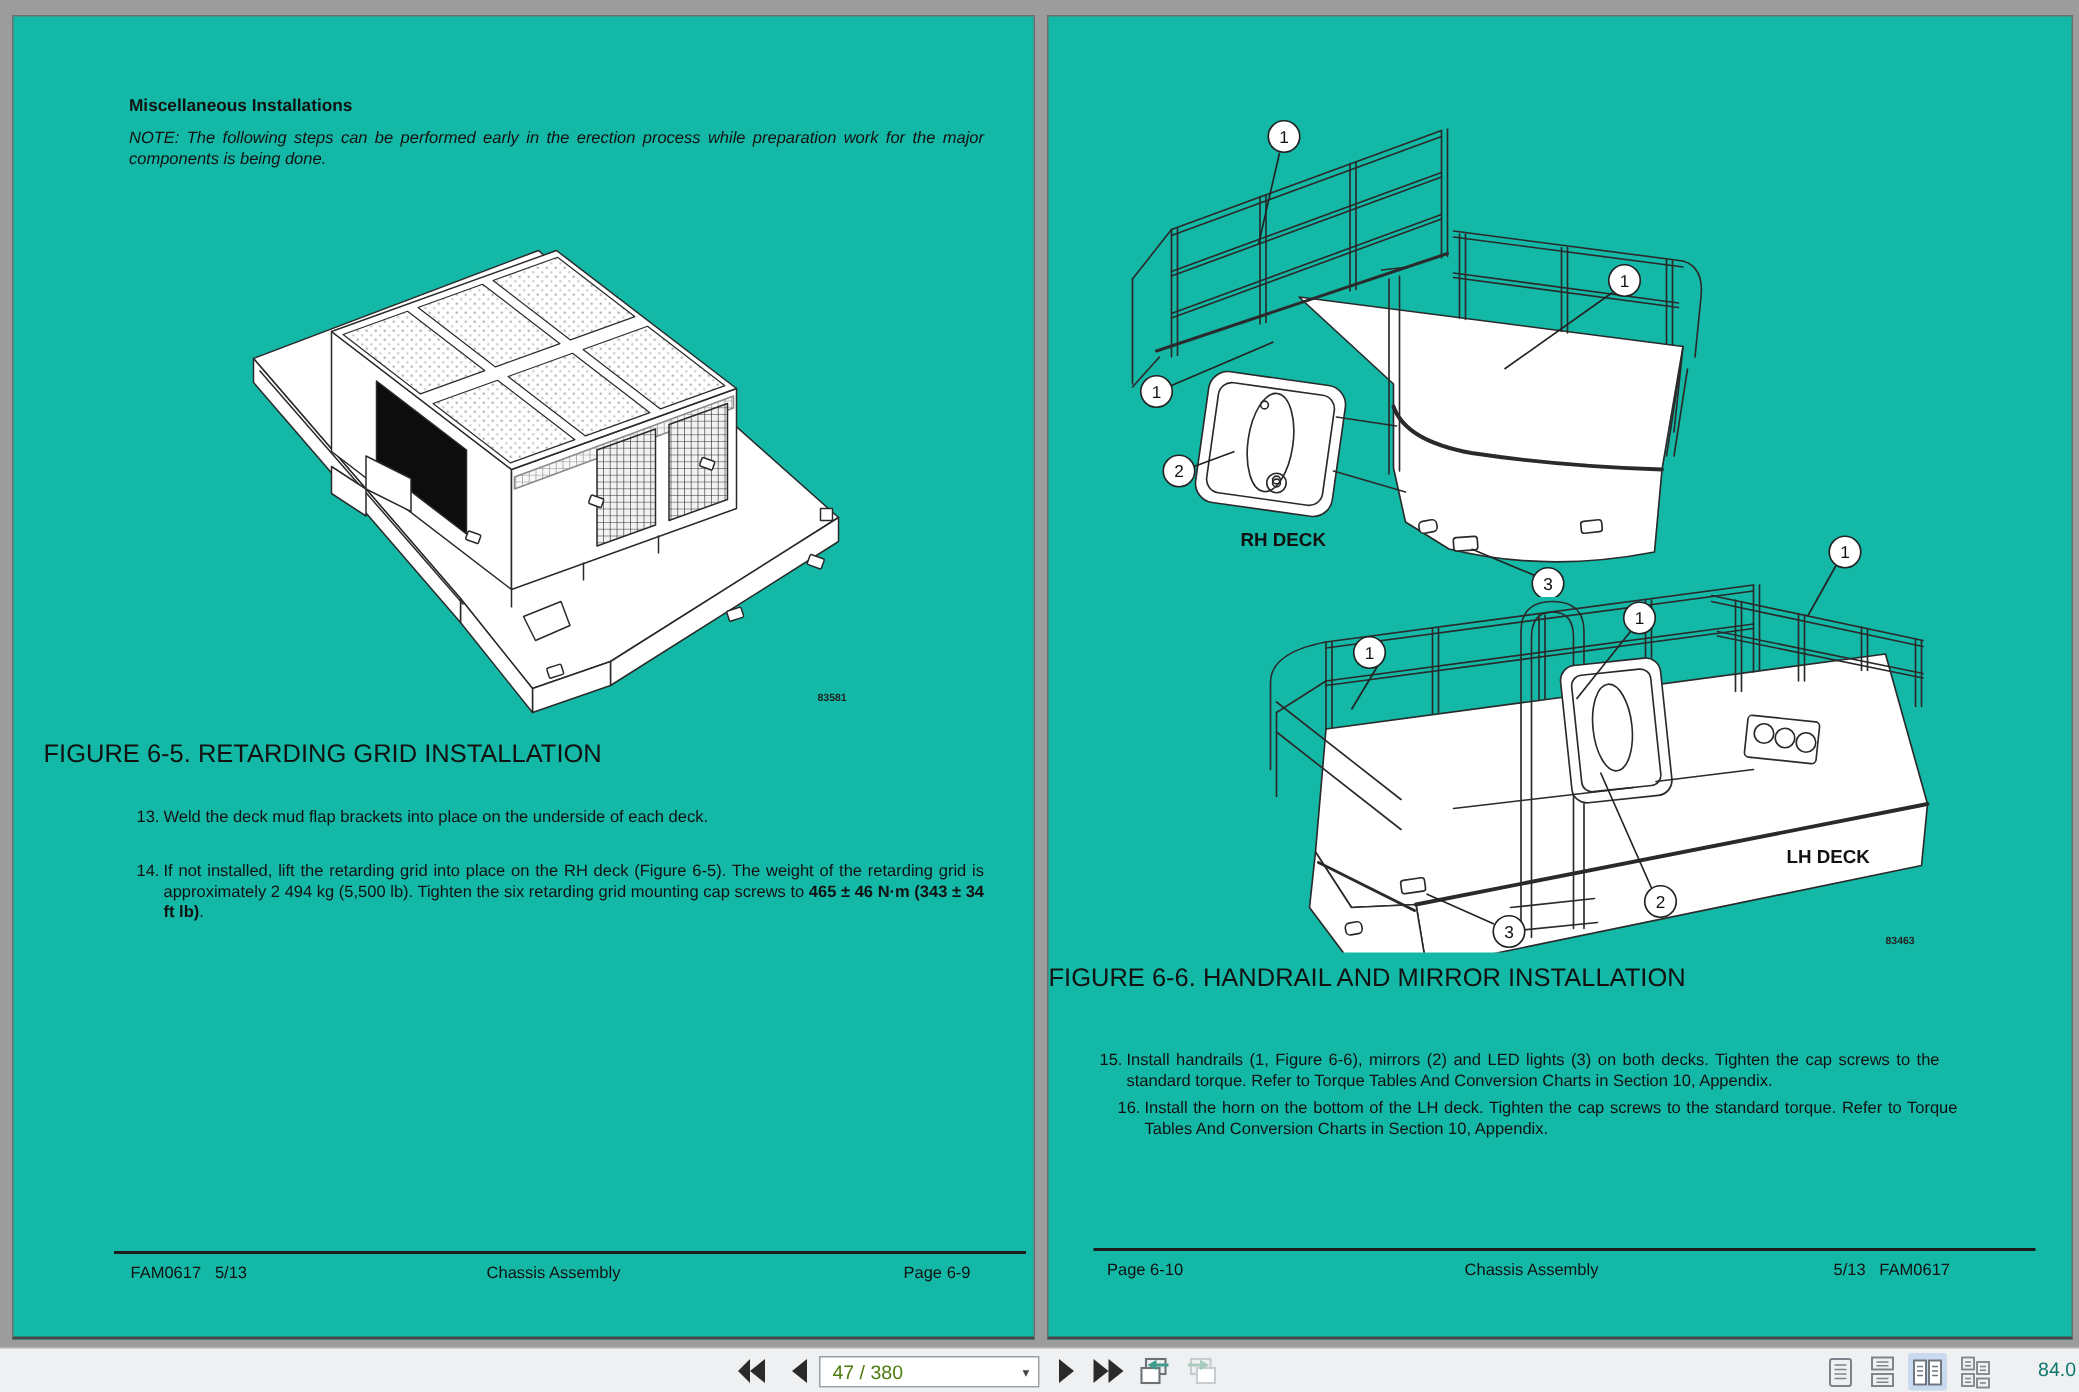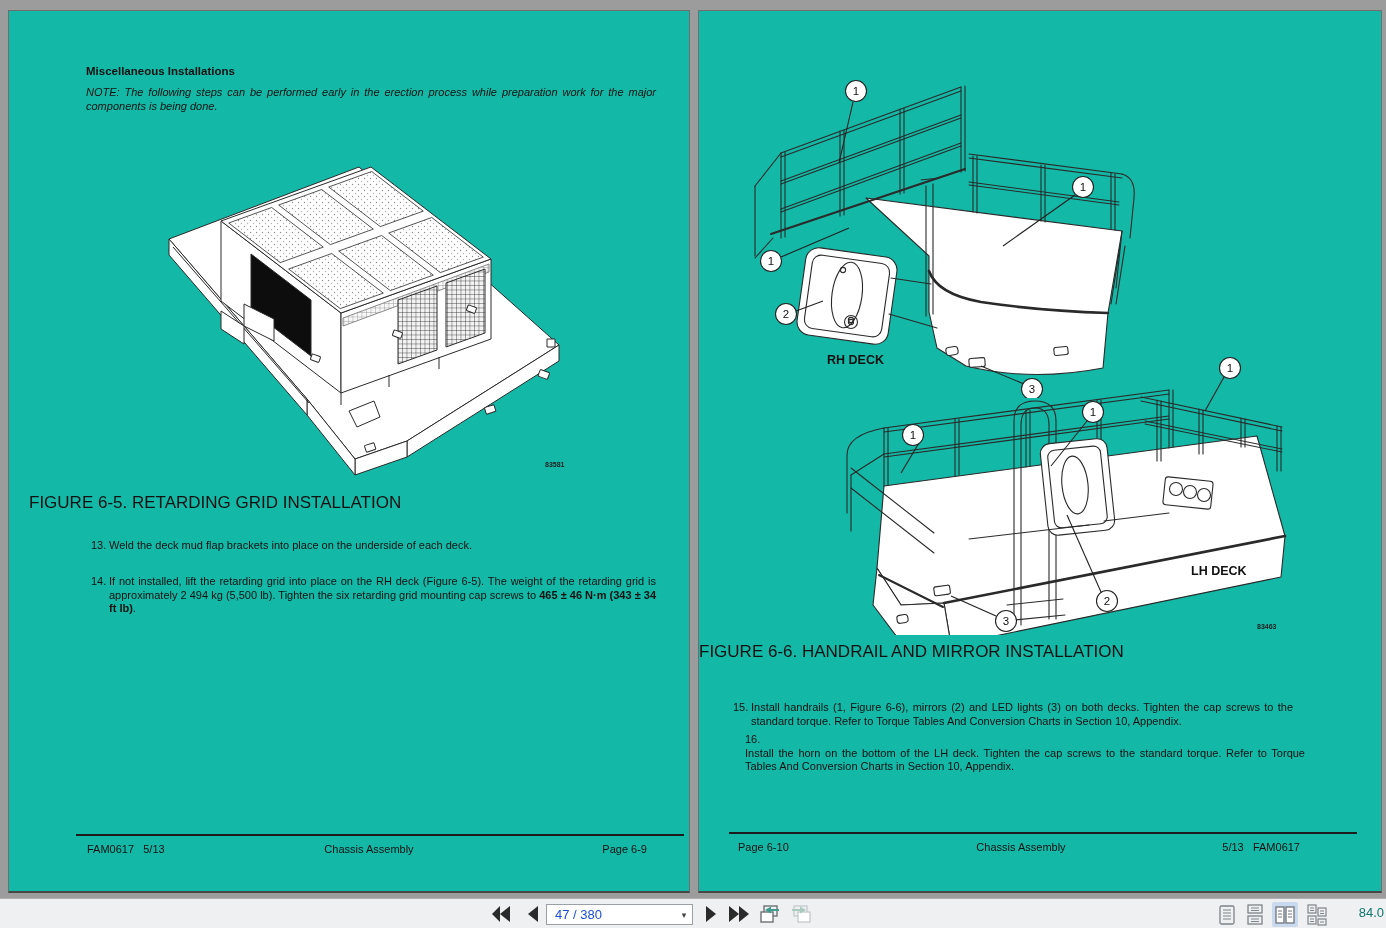--- a/index.html
+++ b/index.html
@@ -22,21 +22,21 @@
   .fc { transform:translateX(-50%); }
   svg text { font-family:"Liberation Sans", sans-serif; }
   .fig { position:absolute; }
   
   #toolbar { position:absolute; left:0; top:898px; width:1386px; height:30px;
              background:#eff0f1; border-top:1px solid #b0b0b0; }
   .tbtn { position:absolute; top:4px; width:24px; height:22px; display:flex;
           align-items:center; justify-content:center; cursor:default; }
   #pagebox { position:absolute; left:546px; top:5px; width:147px; height:21px;
              background:#ffffff; border:1px solid #9aa0a6; display:flex; align-items:center; }
-  #pagebox .pval { font-size:13px; color:#1d4ed8; padding-left:8px; flex:1; }
+  #pagebox .pval { font-size:13px; color:#4d7c0f; padding-left:8px; flex:1; }
   #pagebox .caret { width:16px; text-align:center; font-size:9px; color:#444; }
   .laybtn { position:absolute; top:3px; width:26px; height:25px; display:flex;
             align-items:center; justify-content:center; border-radius:2px; }
   .laybtn.active { background:#c9d9ee; }
   #zoomlvl { position:absolute; right:2px; top:6px; font-size:13px; color:#0f766e; }
 </style>
 </head>
 <body>
 
 <div id="canvas">
@@ -296,21 +296,21 @@
       <text x="352" y="222" font-size="12.5" font-weight="bold" fill="#111">LH DECK</text>
       <text x="418" y="276" font-size="7" font-weight="bold" fill="#222">83463</text>
     </svg>
 
     <div class="figcap" style="left:0px; top:631px; width:645px;">FIGURE 6-6. HANDRAIL AND MIRROR INSTALLATION</div>
 
     <div class="para" style="left:34px; top:670px; width:560px;margin-top:20px;">
       <span class="num">15.</span>
       <span class="ptxt">Install handrails (1, Figure 6-6), mirrors (2) and LED lights (3) on both decks. Tighten the cap screws to the standard torque. Refer to Torque Tables And Conversion Charts in Section 10, Appendix.</span>
     </div>
-    <div class="para" style="left:46px; top:722px; width:560px;flex-direction:column;">
+    <div class="para" style="left:46px; top:722px; width:560px;">
       <span class="num">16.</span>
       <span class="ptxt">Install the horn on the bottom of the LH deck.  Tighten the cap screws to the standard torque. Refer to Torque Tables And Conversion Charts in Section 10, Appendix.</span>
     </div>
 
     <div class="footrule" style="left:30px; top:821px; right:24px;"></div>
     <div class="footer" style="left:39px; top:830px;">Page 6-10</div>
     <div class="footer fc" style="left:322px; top:830px;">Chassis Assembly</div>
     <div class="footer" style="right:81px; top:830px;">5/13   FAM0617</div>
   </div>
 </div>

